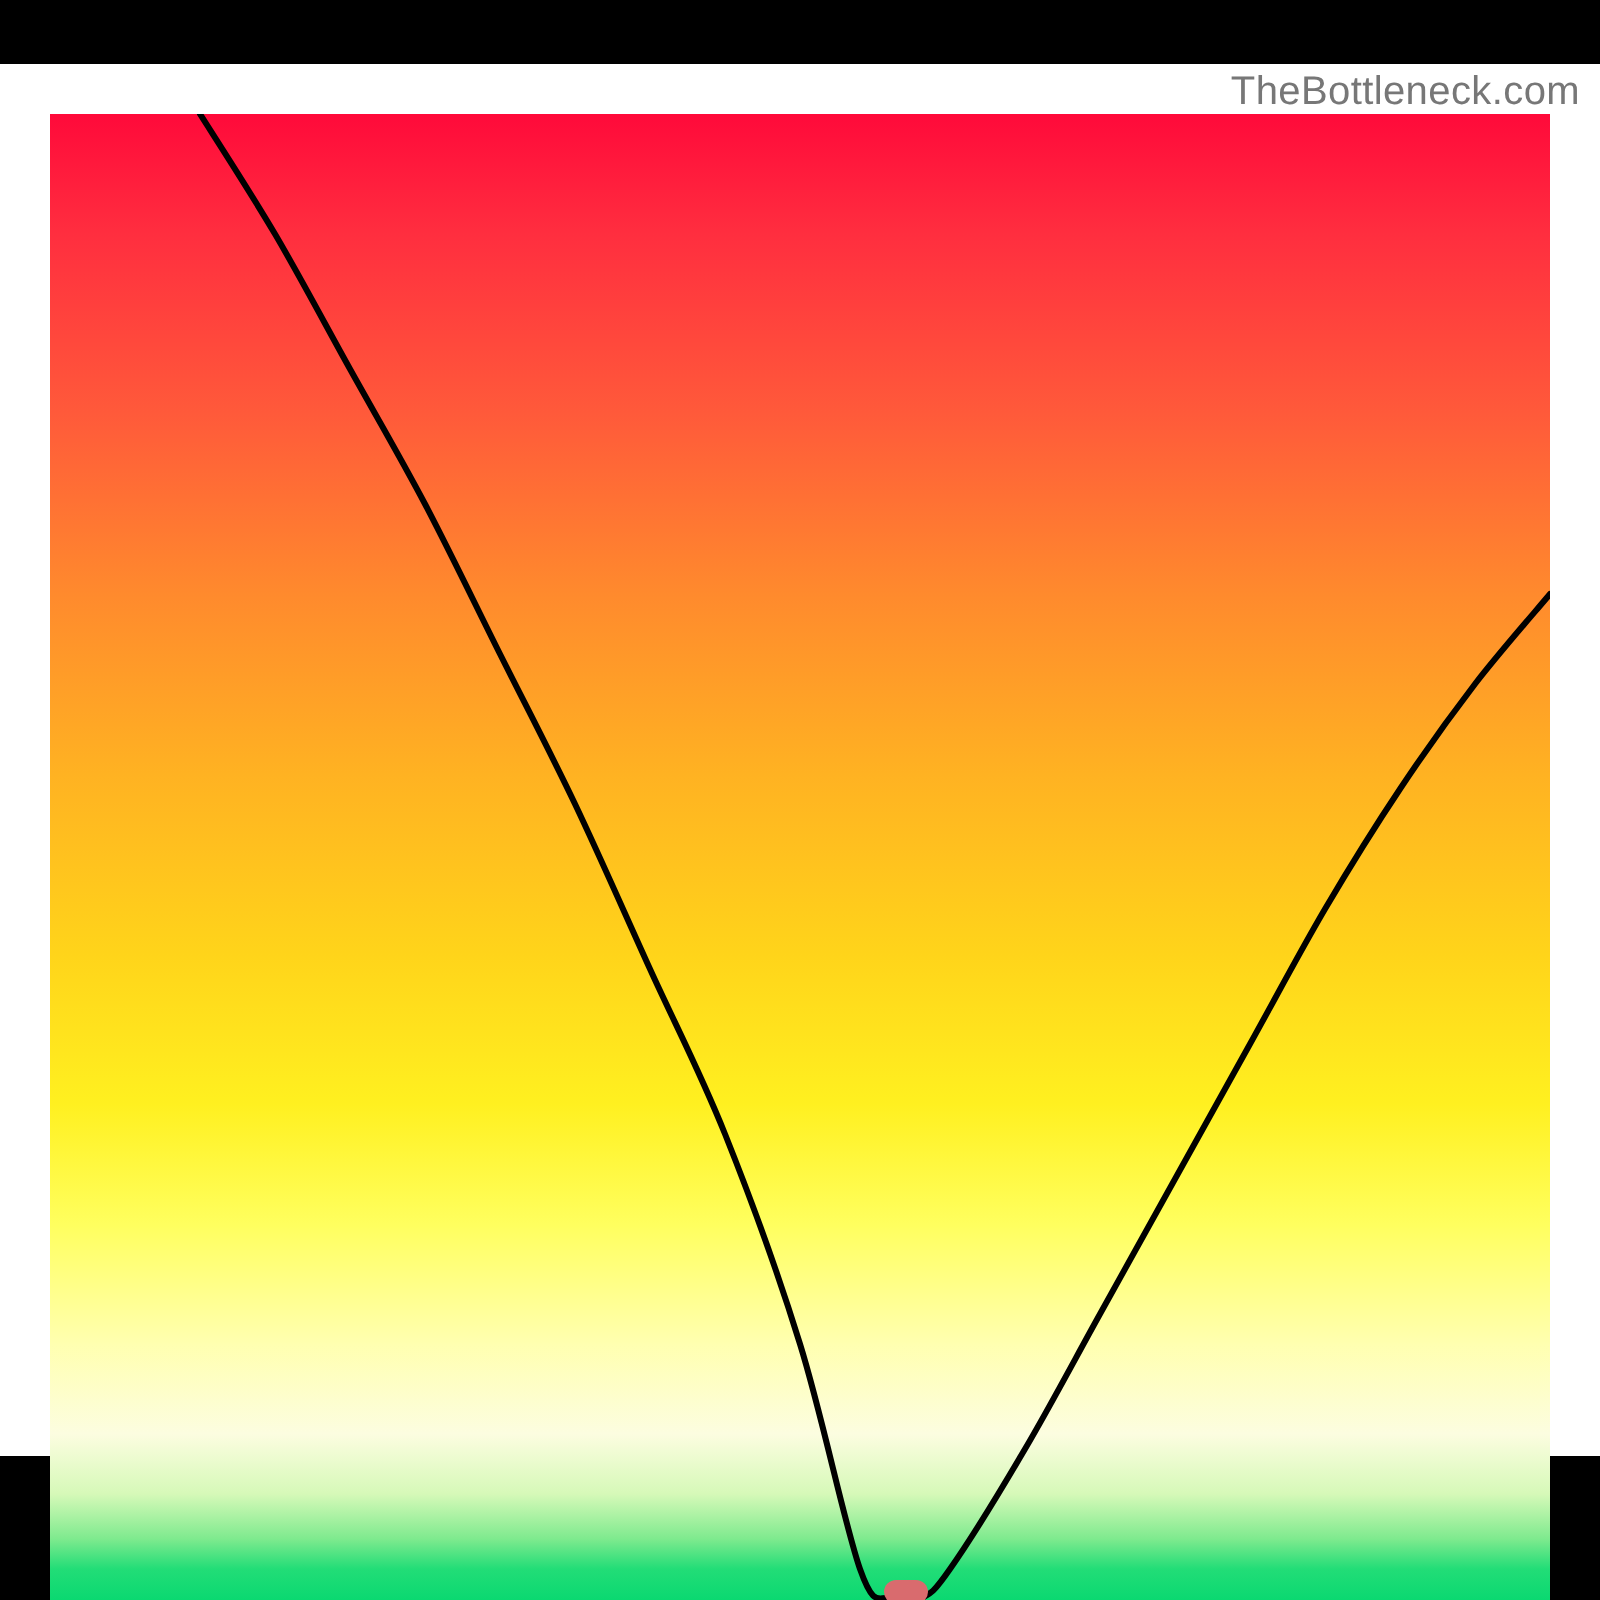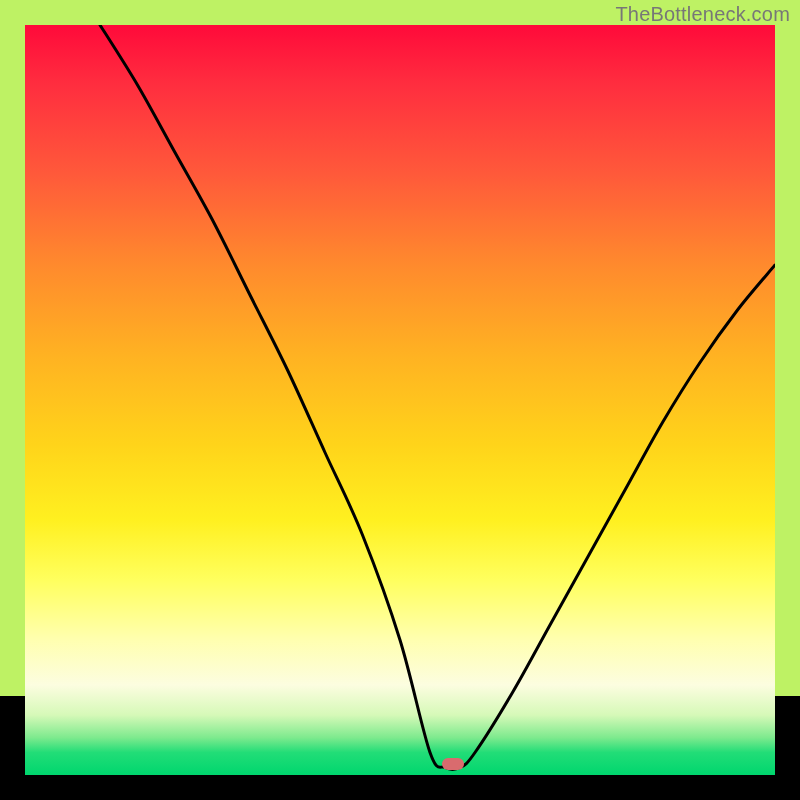--- a/index.html
+++ b/index.html
@@ -8,21 +8,22 @@
     width: 800px;
     height: 800px;
     background: #000;
     overflow: hidden;
     font-family: Arial, Helvetica, sans-serif;
   }
   .frame {
     position: relative;
     width: 800px;
     height: 696px;
-    background: #bef264;
+    background: #ffffff;
+    margin-top: 32px;
   }
   .plot {
     position: absolute;
     left: 25px;
     top: 25px;
     width: 750px;
     height: 750px;
     
     background: linear-gradient(
       to bottom,

